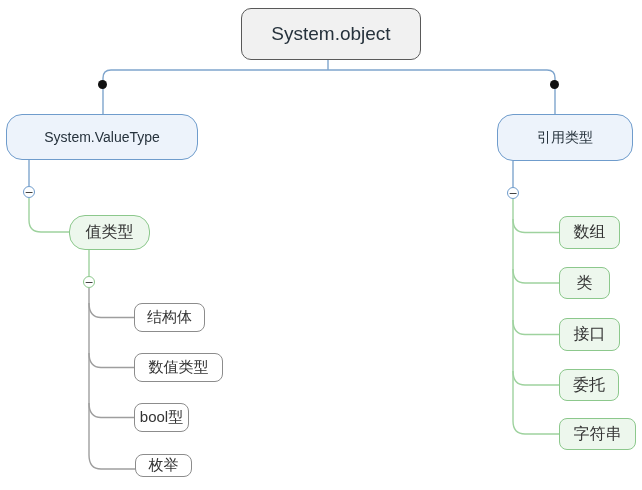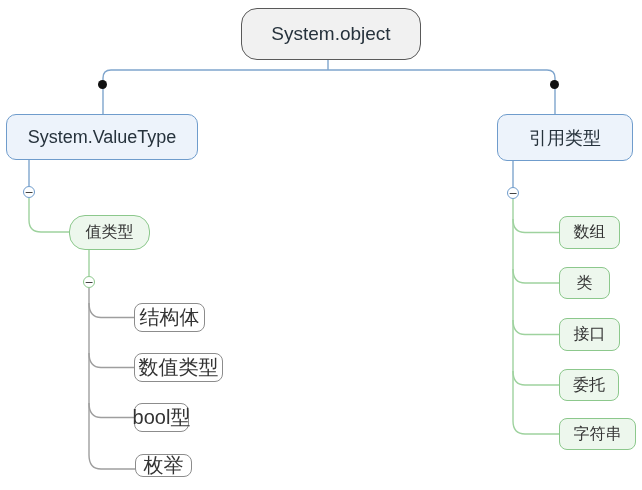--- a/index.html
+++ b/index.html
@@ -15,36 +15,36 @@
   svg .edge-gray{stroke:var(--line-gray,#9e9e9e);}
 
   .node{
     position:absolute;box-sizing:border-box;
     display:flex;align-items:center;justify-content:center;
     white-space:nowrap;cursor:default;
   }
   .node-root{
     background:var(--root-fill,#f1f1f1);
     border:1.6px solid var(--root-border,#595959);
-    border-radius:16px;font-size:19px;color:var(--text-dark,#26323c);
+    border-radius:10px;font-size:19px;color:var(--text-dark,#26323c);
   }
   .node-blue{
     background:var(--blue-fill,#edf3fb);
     border:1.4px solid var(--blue-border,#6f9ccc);
-    border-radius:10px;font-size:18px;color:var(--text-dark,#26323c);
+    border-radius:16px;font-size:14px;color:var(--text-dark,#26323c);
   }
   .node-greenlite{
     background:var(--green-fill,#edf7ed);
     border:1.3px solid var(--green-border,#8cc88c);
     border-radius:8px;font-size:16px;color:var(--text-plain,#333333);
   }
   .node-white{
     background:var(--white-fill,#ffffff);
     border:1.2px solid var(--gray-border,#8c8c8c);
-    border-radius:8px;font-size:20px;color:var(--text-plain,#333333);
+    border-radius:8px;font-size:15px;color:var(--text-plain,#333333);
   }
 
   .collapse{
     position:absolute;width:12px;height:12px;border-radius:50%;
     background:#ffffff;box-sizing:border-box;
     display:flex;align-items:center;justify-content:center;
     font-size:11px;line-height:1;color:#333;cursor:pointer;
     font-family:"DejaVu Sans",sans-serif;
   }
   .collapse-blue{border:1.4px solid var(--blue-border,#4a7ebb);}

